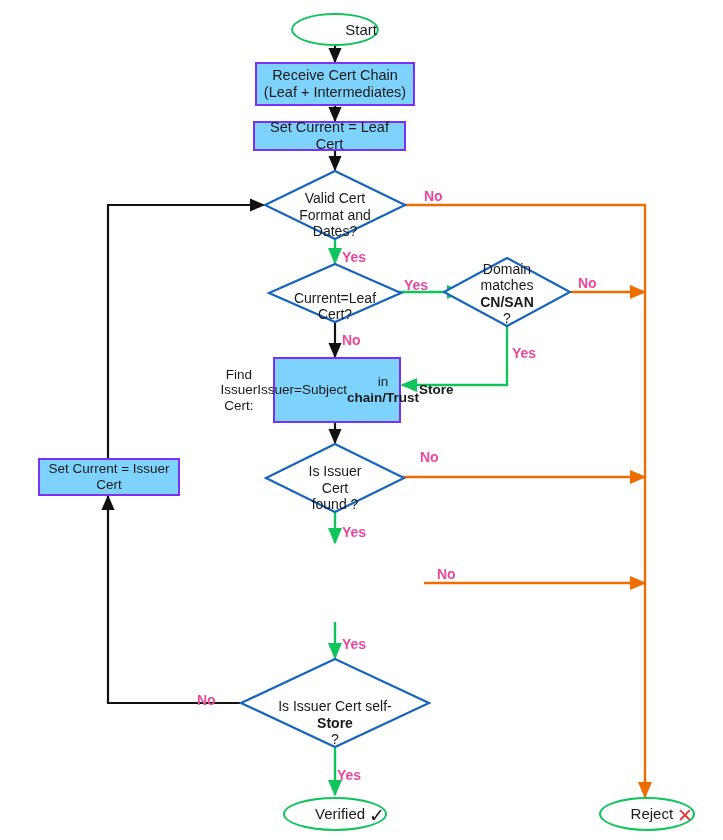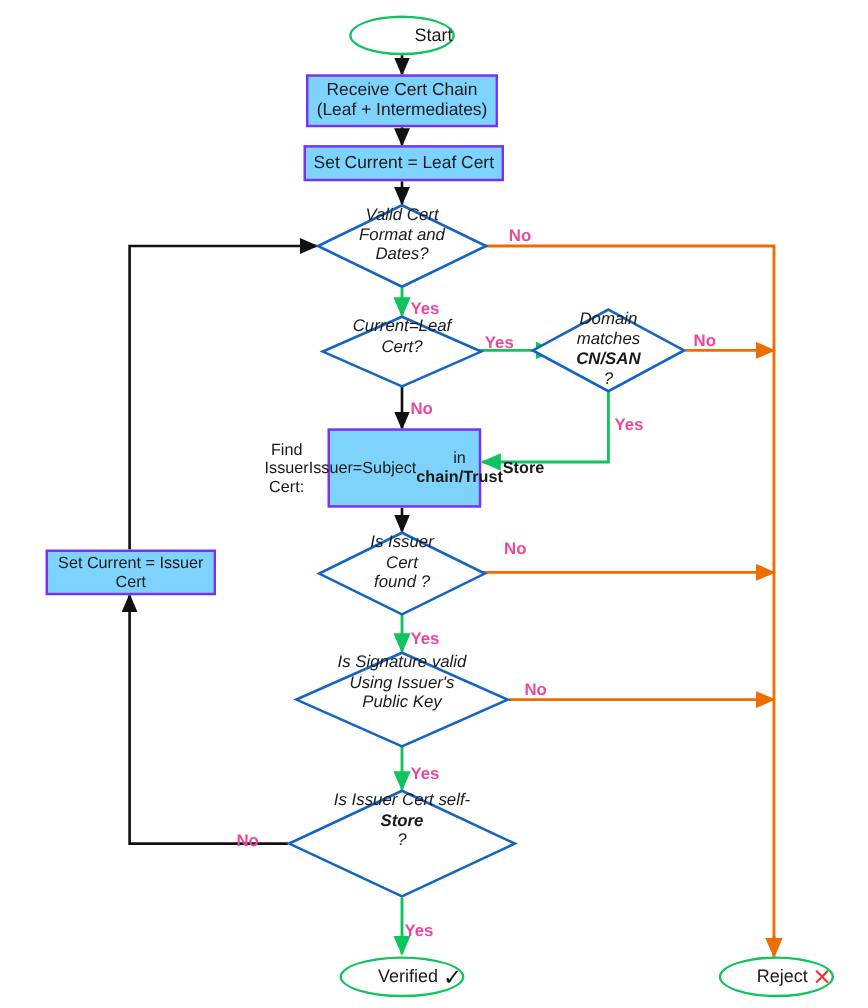--- a/index.html
+++ b/index.html
@@ -50,28 +50,27 @@
   .decision-wrap svg{
     position:absolute;
     left:0; top:0;
     overflow:visible;
   }
   .decision-label{
     position:absolute;
     left:0; top:0;
     width:100%; height:100%;
     display:flex;
-    align-items:flex-start;
+    align-items:flex-end;
     justify-content:center;
     text-align:center;
     font-size:14px;
     color:#1a1a1a;
     line-height:1.18;
     pointer-events:none;
-    font-style:italic;
   }
   .decision-label span{display:block;padding:0 6px;}
   .edge-label{
     position:absolute;
     font-size:14px;
     font-weight:bold;
     color:#ec4899;
     z-index:4;
     white-space:nowrap;
   }
@@ -143,21 +142,21 @@
 
   <div class="node terminal" style="left:291px;top:13px;width:88px;height:33px;">
     <span>Start</span>
   </div>
 
   <div class="node process" style="left:255px;top:62px;width:160px;height:44px;flex-direction:column;">
     <span>Receive Cert Chain</span>
     <span>(Leaf + Intermediates)</span>
   </div>
 
-  <div class="node process" style="left:253px;top:121px;width:167px;height:30px;">
+  <div class="node process" style="left:253px;top:121px;width:153px;height:30px;">
     <span>Set Current = Leaf Cert</span>
   </div>
 
   <div class="decision-wrap" style="left:264px;top:170px;width:142px;height:70px;">
     <svg width="142" height="70" viewBox="0 0 142 70" xmlns="http://www.w3.org/2000/svg">
       <polygon points="71,1 141,35 71,69 1,35" fill="#ffffff" stroke="#1565c0" stroke-width="2.2"></polygon>
     </svg>
     <div class="decision-label">
       <div>
         <span>Valid Cert</span>
@@ -213,32 +212,20 @@
       <div>
         <span>Is Issuer</span>
         <span>Cert</span>
         <span>found ?</span>
       </div>
     </div>
   </div>
   <div class="edge-label" style="left:420px;top:449px;">No</div>
   <div class="edge-label" style="left:342px;top:524px;">Yes</div>
 
-  <div class="decision-wrap" style="left:246px;top:543px;width:178px;height:80px;">
-    <svg width="178" height="80" viewBox="0 0 178 80" xmlns="http://www.w3.org/2000/svg">
-      <polygon points="89,1 177,40 89,79 1,40" fill="#ffffff" stroke="#1565c0" stroke-width="2.2"></polygon>
-    </svg>
-    <div class="decision-label">
-      <div>
-        <span>Is Signature valid</span>
-        <span>Using Issuer's</span>
-        <span>Public Key</span>
-      </div>
-    </div>
-  </div>
   <div class="edge-label" style="left:437px;top:566px;">No</div>
   <div class="edge-label" style="left:342px;top:636px;">Yes</div>
 
   <div class="decision-wrap" style="left:240px;top:658px;width:190px;height:90px;">
     <svg width="190" height="90" viewBox="0 0 190 90" xmlns="http://www.w3.org/2000/svg">
       <polygon points="95,1 189,45 95,89 1,45" fill="#ffffff" stroke="#1565c0" stroke-width="2.2"></polygon>
     </svg>
     <div class="decision-label">
       <div>
         <span>Is Issuer Cert self-</span>

